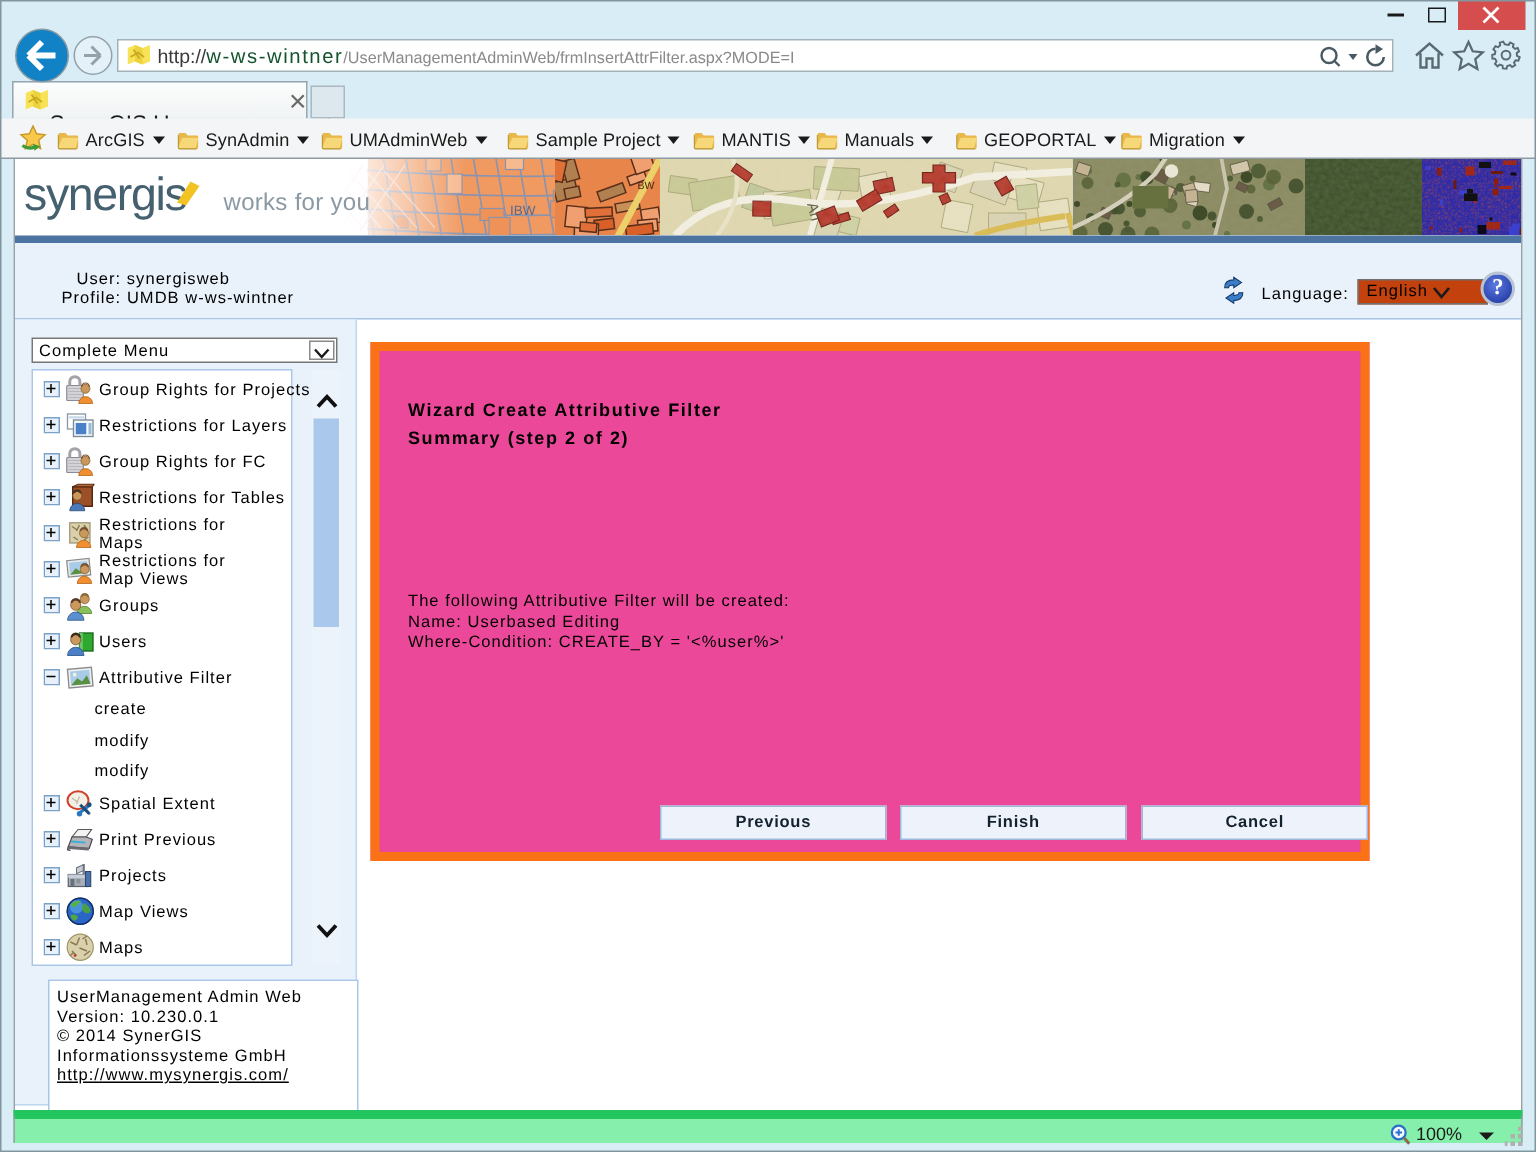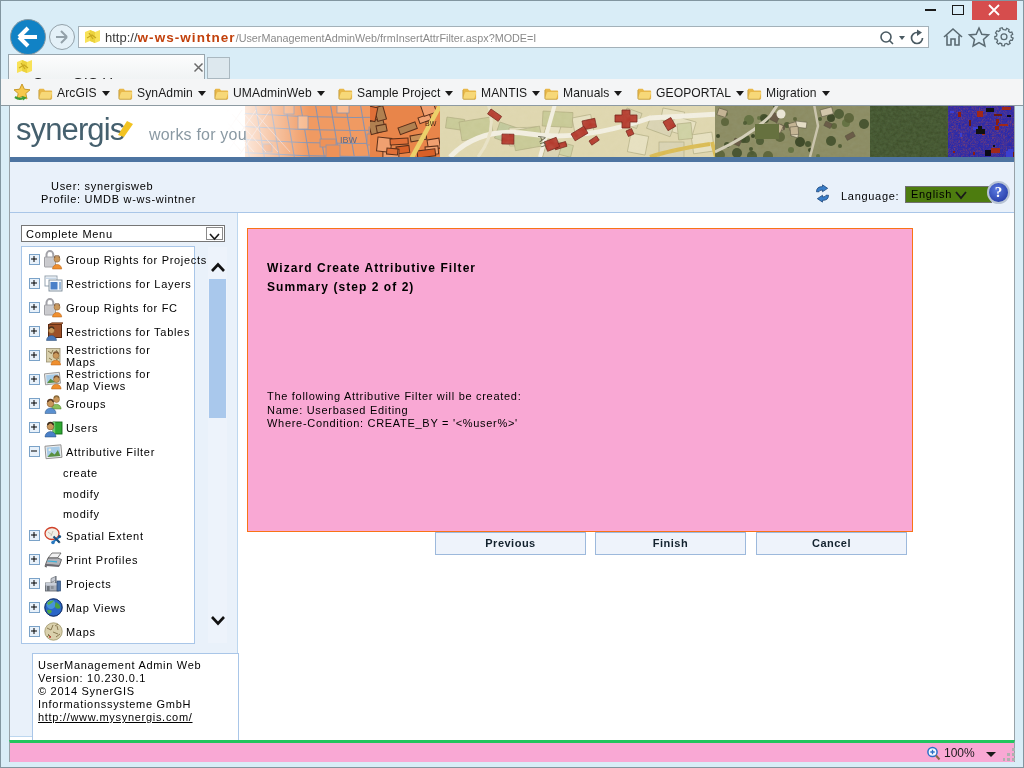--- a/index.html
+++ b/index.html
@@ -36,21 +36,21 @@
   <svg width="24" height="24">
       <path d="M17 12 L11 6 M17 12 L11 18 M6 12 L17 12" stroke="#93a1a9" stroke-width="2" fill="none"></path>
     </svg>
 </div>
 <div class="abs" style="left:78px;top:26px;width:851px;height:22px;background:#fff;border:1px solid #a3b1b9">
   <svg class="abs" style="left:6px;top:3px" width="16" height="14" viewBox="0 0 16 14">
     <polygon points="0,2 5,0 10,2 15,0 15,11 10,13 5,11 0,13" fill="#f8e258"></polygon>
     <polygon points="5,0 10,2 10,13 5,11" fill="#ecd23c"></polygon>
     <path d="M2 8 L7 5 L11 8 M4 3 L8 9" stroke="#c8a820" stroke-width="1.2" fill="none"></path>
   </svg>
-  <div class="abs" style="left:26px;top:3px;font-size:13px;color:#3a3a3a;white-space:nowrap">http://<b style="font-weight:700;color:#c2410c;font-size:13.5px;letter-spacing:1.05px">w-ws-wintner</b><span style="color:#8a8a8a;font-size:10.8px">/UserManagementAdminWeb/frmInsertAttrFilter.aspx?MODE=I</span></div>
+  <div class="abs" style="left:26px;top:3px;font-size:13px;color:#3a3a3a;white-space:nowrap">http://<b style="font-weight:400;color:#14532d;font-size:13.5px;letter-spacing:1.05px">w-ws-wintner</b><span style="color:#8a8a8a;font-size:10.8px">/UserManagementAdminWeb/frmInsertAttrFilter.aspx?MODE=I</span></div>
   <svg class="abs" style="left:798px;top:2px" width="48" height="18">
     <circle cx="9" cy="8" r="5" stroke="#4a5a62" stroke-width="1.6" fill="none"></circle>
     <path d="M12.5 11.5 L16 15" stroke="#4a5a62" stroke-width="1.6"></path>
     <polygon points="22,7 28,7 25,11" fill="#4a5a62"></polygon>
   </svg>
   <svg class="abs" style="left:829px;top:2px" width="18" height="18" viewBox="0 0 18 18">
     <path d="M14.5 9 A 5.5 5.5 0 1 1 9 3.5" stroke="#4a5a62" stroke-width="1.7" fill="none"></path>
     <polygon points="9,0.5 9,7 14,3.6" fill="#4a5a62"></polygon>
   </svg>
 </div>
@@ -384,21 +384,21 @@
 <div class="abs" style="left:10px;top:157px;width:1004px;height:5px;background:#4d74a1"></div>
 
 <div class="abs" style="left:10px;top:162px;width:1004px;height:51px;background:#e9f1fa;border-bottom:1px solid #a9c6e8">
   <div class="abs app" style="left:41px;top:18px">User:&nbsp;synergisweb</div>
   <div class="abs app" style="left:31px;top:31px">Profile:&nbsp;UMDB&nbsp;w-ws-wintner</div>
   <svg class="abs" style="left:803px;top:22px" width="19" height="19" viewBox="0 0 22 22">
     <path d="M4 9 Q4 3 11 3 L11 1 L17 5 L11 9 L11 7 Q7 7 7 9 Z" fill="#3a7ec8" stroke="#123a6e" stroke-width="0.8"></path>
     <path d="M18 13 Q18 19 11 19 L11 21 L5 17 L11 13 L11 15 Q15 15 15 13 Z" fill="#3a7ec8" stroke="#123a6e" stroke-width="0.8"></path>
   </svg>
   <div class="abs app" style="left:831px;top:28px">Language:</div>
-  <div class="abs" style="left:895px;top:24px;width:87px;height:17px;background:#4d7c0f;border:1px solid #707070">
+  <div class="abs" style="left:895px;top:24px;width:87px;height:17px;background:#c2410c;border:1px solid #707070">
     <div class="abs app" style="left:5px;top:1px">English</div>
     <svg class="abs" style="left:48px;top:3px" width="14" height="10">
         <path d="M2 2 L7 8 L12 2" stroke="#1a1a1a" stroke-width="1.8" fill="none"></path>
       </svg>
   </div>
   <div class="abs" style="left:977px;top:19px;width:23px;height:23px;border-radius:50%;background:radial-gradient(circle at 8px 7px,#5a7ae0,#1a2f9a);border:2px solid #b8c4d4">
     <div style="width:100%;height:100%;display:flex;align-items:center;justify-content:center;color:#fff;font-size:15px;font-weight:bold;font-family:'Liberation Serif',serif">?</div>
   </div>
 </div>
 
@@ -550,21 +550,21 @@
         <rect x="0.5" y="0.5" width="10" height="10" fill="#e8f1fa" stroke="#7aa2c8"></rect>
         <path d="M2 5 h6 M5 2 v6" stroke="#000" stroke-width="1"></path>
       </svg>
       <svg style="position:absolute;left:22px;top:302.5px" width="19" height="20" viewBox="0 0 19 20">
         <path d="M4 8 L8 3 L17 3 L13.5 8 Z" fill="#f2f2f2" stroke="#5a5a5a" stroke-width="0.8"></path>
 <path d="M1.5 14.5 L4 8 L13.5 8 L17.5 9.5 L15.5 15.5 Z" fill="#b4b4ba" stroke="#4a4a4a" stroke-width="0.8"></path>
 <path d="M2 14 L15.5 15.5 L15 17 L2 16 Z" fill="#6a6a72"></path>
 <path d="M3.5 11 l9.5 0.8" stroke="#3ab0d8" stroke-width="1.2"></path>
 <path d="M1.5 14.5 l-0.5 2 l2 0.5" stroke="#4a4a4a" stroke-width="0.8" fill="#8a8a92"></path>
       </svg>
-      <div class="app" style="position:absolute;left:44px;top:306.5px;white-space:nowrap">Print Profiles</div>
+      <div class="app" style="position:absolute;left:44px;top:306.5px;white-space:nowrap">Print Previous</div>
       <svg style="position:absolute;left:7px;top:331.0px" width="11" height="11">
         <rect x="0.5" y="0.5" width="10" height="10" fill="#e8f1fa" stroke="#7aa2c8"></rect>
         <path d="M2 5 h6 M5 2 v6" stroke="#000" stroke-width="1"></path>
       </svg>
       <svg style="position:absolute;left:22px;top:326.5px" width="19" height="20" viewBox="0 0 19 20">
         <rect x="11" y="2" width="1.6" height="13" fill="#7a8088"></rect>
 <path d="M7 4.5 l4.5 -2 v4 l-4.5 2 Z" fill="#c8ccd4" stroke="#6a7078" stroke-width="0.7"></path>
 <rect x="1.5" y="9" width="13" height="8" fill="#a8aeb8" stroke="#5a6068" stroke-width="0.8"></rect>
 <rect x="1.5" y="9" width="13" height="2.4" fill="#c8ced8"></rect>
 <rect x="13" y="7" width="3.5" height="10" fill="#4a72a8" stroke="#28466e" stroke-width="0.7"></rect>
@@ -603,29 +603,29 @@
       <svg style="position:absolute;left:188px;top:366px" width="16" height="14">
         <path d="M2 4 L8 10.5 L14 4" stroke="#111" stroke-width="2.6" fill="none"></path>
       </svg>
     </div>
 
   <div class="abs" style="left:22px;top:440px;width:207px;height:88px;background:#fff;border:1px solid #a9c6e8">
     <div class="abs app" style="left:5px;top:5px;line-height:13px">UserManagement Admin Web<br>Version: 10.230.0.1<br>© 2014 SynerGIS<br>Informationssysteme GmbH<br><span style="text-decoration:underline">http://www.mysynergis.com/</span></div>
   </div>
 </div>
 
-<div class="abs" style="left:247px;top:228px;width:666px;height:304px;background:#f9a8d4;border:1px solid #f97316">
+<div class="abs" style="left:247px;top:228px;width:666px;height:346px;background:#ec4899;border:6px solid #f97316">
   <div class="abs" style="left:19px;top:30px;font-size:12px;font-weight:bold;letter-spacing:1.05px;line-height:19px;color:#000">Wizard Create Attributive Filter<br>Summary (step 2 of 2)</div>
   <div class="abs app" style="left:19px;top:161px;line-height:13.5px">The following Attributive Filter will be created:<br>Name: Userbased Editing<br>Where-Condition: CREATE_BY = '&lt;%user%&gt;'</div>
   <div class="abs btn" style="left:187px;top:303px">Previous</div>
   <div class="abs btn" style="left:347px;top:303px">Finish</div>
   <div class="abs btn" style="left:508px;top:303px">Cancel</div>
 </div>
 
-<div class="abs" style="left:9px;top:740px;width:1006px;height:22px;background:#f9a8d4;border-top:3px solid #22c55e;border-left:1px solid #98a2a8;border-right:1px solid #98a2a8">
+<div class="abs" style="left:9px;top:740px;width:1006px;height:22px;background:#86efac;border-top:6px solid #22c55e;border-left:1px solid #98a2a8;border-right:1px solid #98a2a8">
   <svg class="abs" style="left:916px;top:3px" width="15" height="15" viewBox="0 0 15 15">
     <circle cx="6.5" cy="6" r="4.6" stroke="#2a70c8" stroke-width="1.5" fill="#f4f8ff"></circle>
     <path d="M6.5 3.8 V8.2 M4.3 6 H8.7" stroke="#2a70c8" stroke-width="1.3"></path>
     <path d="M10 9.5 L13.5 13.5" stroke="#8a6a4a" stroke-width="2"></path>
   </svg>
   <div class="abs" style="left:934px;top:3px;font-size:12px;color:#1a1a1a">100%</div>
   <svg class="abs" style="left:975px;top:8px" width="12" height="7">
       <polygon points="1,1 11,1 6,6" fill="#1a1a1a"></polygon>
     </svg>
   <svg class="abs" style="left:993px;top:5px" width="13" height="13">

